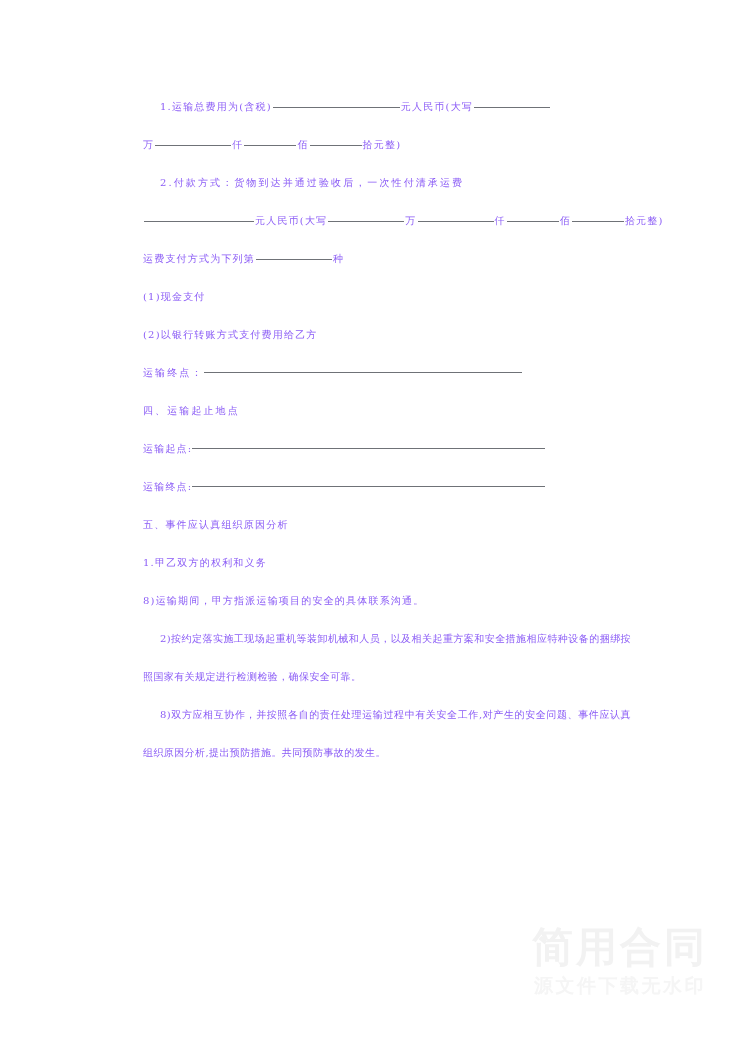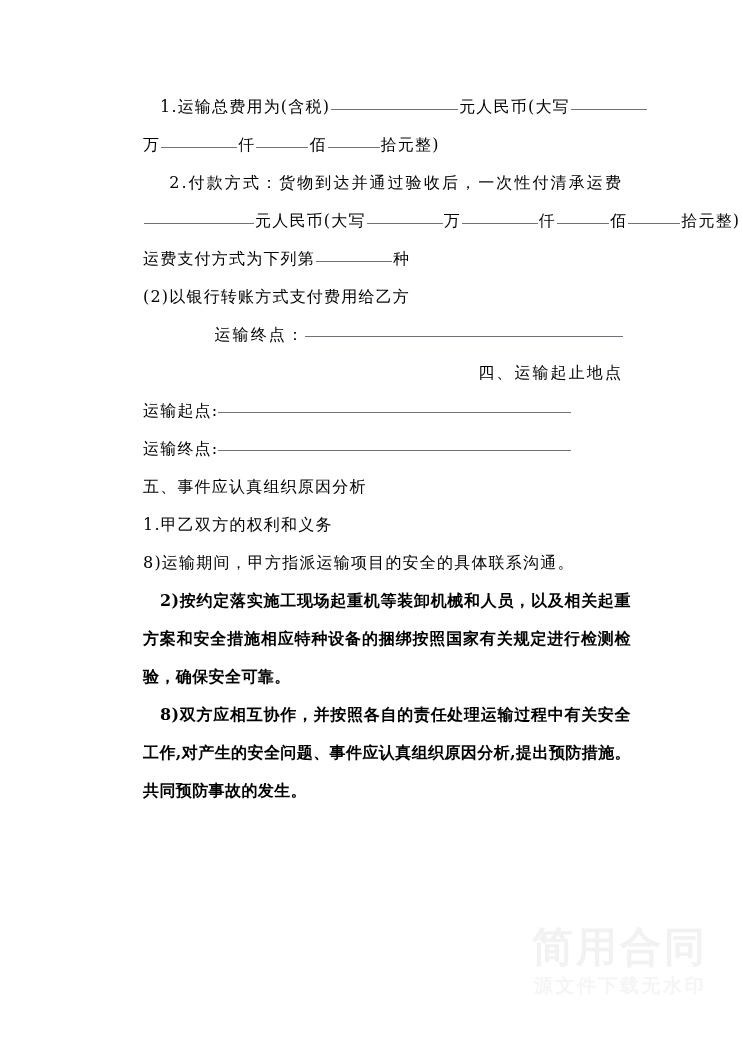--- a/index.html
+++ b/index.html
@@ -18,45 +18,43 @@
     overflow: hidden;
     box-sizing: border-box;
   }
   .doc-body {
     position: absolute;
     left: 143px;
     top: 88px;
     width: 480px;
   }
   .para {
-    color: #000000;
-    font-size: 16px;
+    color: #8b5cf6;
+    font-size: 10px;
     line-height: 38px;
     letter-spacing: 0.4px;
     white-space: nowrap;
     font-family: "DejaVu Serif", "Liberation Serif", serif;
   }
   .para.wrap {
     white-space: normal;
   }
   .para.indent {
     text-indent: 17px;
   }
   .para.spread {
     letter-spacing: 2.1px;
-    text-align: right;
   }
   .para.spread2 {
     letter-spacing: 1.2px;
   }
   .para.block {
     width: 488px;
     text-align: justify;
     text-align-last: left;
-    font-weight: bold;
   }
   .blank {
     display: inline-block;
     border-bottom: 1.3px solid #6f7277;
     vertical-align: 2px;
     height: 0;
     margin: 0 1px;
   }
   .b-m  { width: 52px; }
   .b-l  { width: 76px; }
@@ -116,20 +114,23 @@
     </div>
     <div class="para spread2">
       <span class="blank b-xl"></span><span>元人民币(大写</span><span class="blank b-l"></span><span>万</span><span class="blank b-l"></span><span>仟</span><span class="blank b-m"></span><span>佰</span><span class="blank b-m"></span><span>拾元整)</span>
     </div>
 
     <div class="para spread2">
       <span>运费支付方式为下列第</span><span class="blank b-l"></span><span>种</span>
     </div>
 
     <div class="para spread2">
+      <span>(1)现金支付</span>
+    </div>
+    <div class="para spread2">
       <span>(2)以银行转账方式支付费用给乙方</span>
     </div>
 
     <div class="para spread">
       <span>运输终点：</span><span class="rule" style="width:318px"></span>
     </div>
 
     <div class="para spread">
       <span>四、运输起止地点</span>
     </div>

